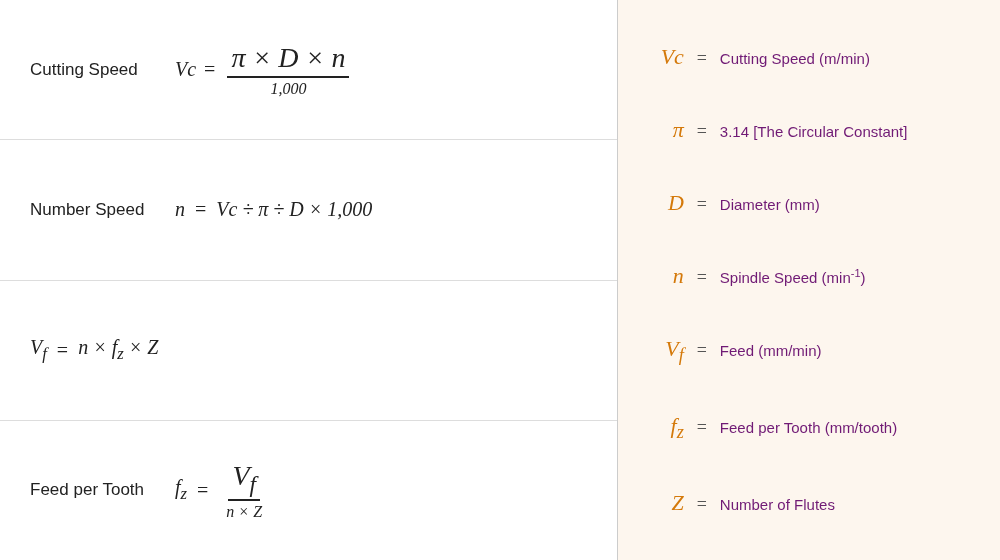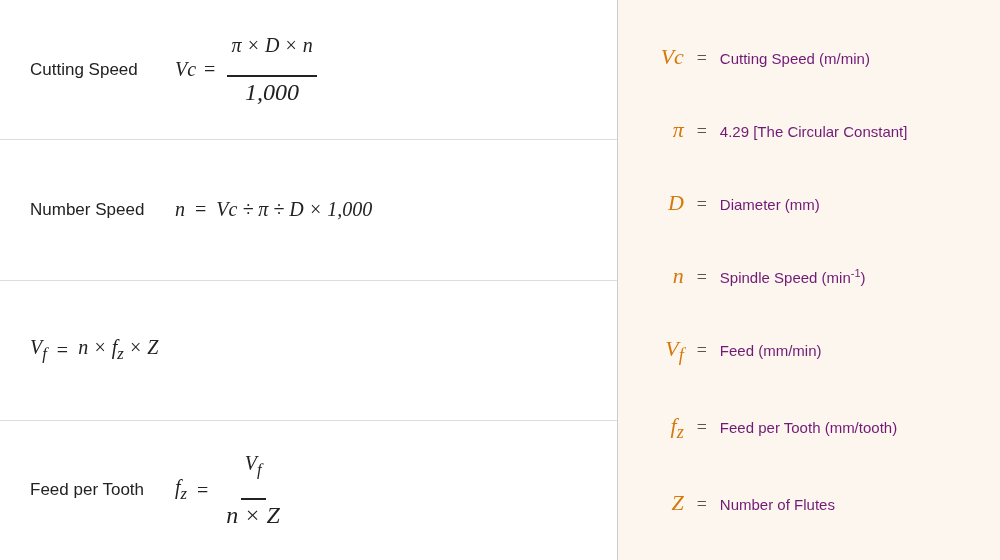--- a/index.html
+++ b/index.html
@@ -52,30 +52,30 @@
     
     .fraction {
       display: inline-flex;
       flex-direction: column;
       align-items: center;
       vertical-align: middle;
       margin: 0 4px;
     }
 
     .fraction .numerator {
-      padding: 0 4px 18px;
+      padding: 0 4px 2px;
       border-bottom: 2px solid #222;
       font-style: italic;
-      font-size: 20px;
+      font-size: 28px;
     }
 
     .fraction .denominator {
       padding: 2px 4px 0;
       font-style: italic;
-      font-size: 24px;
+      font-size: 16px;
     }
 
     .italic { font-style: italic; }
 
     
     .right-panel {
       width: 400px;
       height: 560px;
       background: #fdf6ee;
       padding: 20px 30px;
@@ -170,21 +170,21 @@
 
   <div class="legend-row">
     <span class="legend-symbol"><i>Vc</i></span>
     <span class="legend-equals">=</span>
     <span class="legend-desc">Cutting Speed (m/min)</span>
   </div>
 
   <div class="legend-row">
     <span class="legend-symbol"><i>π</i></span>
     <span class="legend-equals">=</span>
-    <span class="legend-desc">4.29 [The Circular Constant]</span>
+    <span class="legend-desc">3.14 [The Circular Constant]</span>
   </div>
 
   <div class="legend-row">
     <span class="legend-symbol"><i>D</i></span>
     <span class="legend-equals">=</span>
     <span class="legend-desc">Diameter (mm)</span>
   </div>
 
   <div class="legend-row">
     <span class="legend-symbol"><i>n</i></span>

